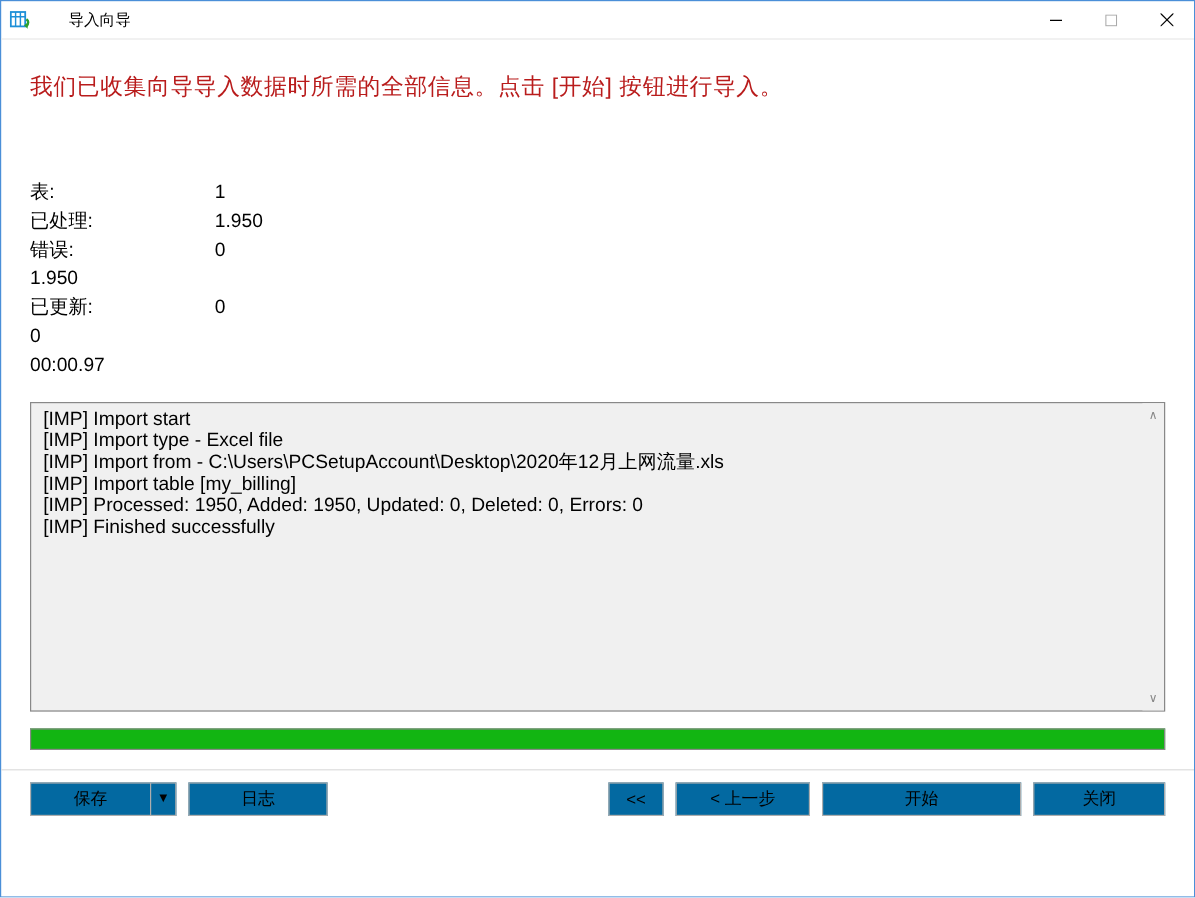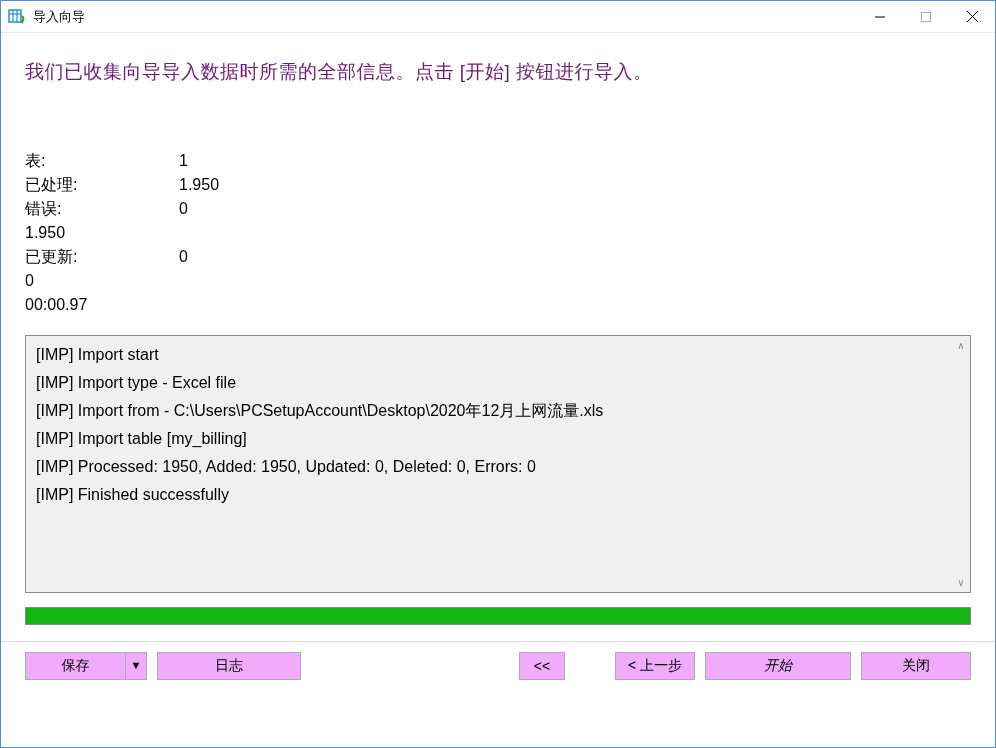--- a/index.html
+++ b/index.html
@@ -20,20 +20,21 @@
       background: #ffffff;
       display: flex;
       flex-direction: column;
     }
     .titlebar {
       height: 32px;
       display: flex;
       align-items: center;
       padding: 0 0 0 6px;
       border-bottom: 1px solid #e8e8e8;
+      gap: 24px;
     }
     .titlebar-icon {
       width: 20px;
       height: 20px;
       margin-right: 6px;
       display: flex;
       align-items: center;
       justify-content: center;
     }
     .titlebar-title {
@@ -58,21 +59,21 @@
       color: #aaa;
     }
     .content {
       flex: 1;
       padding: 26px 24px 16px 24px;
       display: flex;
       flex-direction: column;
     }
     .heading {
       font-size: 19px;
-      color: #701a75;
+      color: #b91c1c;
       margin-bottom: 64px;
       letter-spacing: 0.5px;
     }
     .stats {
       margin-bottom: 18px;
     }
     .stats-row {
       display: flex;
       line-height: 24px;
       font-size: 16px;
@@ -86,21 +87,21 @@
     .log-area {
       border: 1px solid #888;
       background: #f0f0f0;
       height: 258px;
       position: relative;
       margin-bottom: 14px;
     }
     .log-content {
       padding: 5px 10px;
       font-size: 16px;
-      line-height: 28px;
+      line-height: 18px;
       color: #000;
       white-space: pre-line;
     }
     .log-scroll {
       position: absolute;
       right: 0;
       top: 0;
       bottom: 0;
       width: 18px;
       background: #f0f0f0;
@@ -125,21 +126,21 @@
       margin: 0 -24px 10px -24px;
     }
     .button-row {
       display: flex;
       gap: 10px;
       padding: 0 0 4px 0;
     }
     .btn {
       height: 28px;
       border: 1px solid #adadad;
-      background: #f0abfc;
+      background: #0369a1;
       font-size: 14px;
       color: #000;
       display: flex;
       align-items: center;
       justify-content: center;
       font-family: inherit;
     }
     .btn-save-group {
       display: flex;
     }
@@ -147,35 +148,33 @@
       width: 100px;
       border-right: none;
     }
     .btn-save-dropdown {
       width: 22px;
       font-size: 11px;
       color: #000;
       padding-bottom: 2px;
     }
     .btn-log {
-      width: 144px;
+      width: 116px;
     }
     .spacer {
       flex: 1;
     }
     .btn-back2 {
       width: 46px;
     }
     .btn-prev {
-      width: 80px;
-      margin-left: 40px;
+      width: 112px;
     }
     .btn-start {
-      width: 146px;
-      font-style: italic;
+      width: 166px;
     }
     .btn-close {
       width: 110px;
     }
   </style>
 </head>
 <body>
 
 <div class="window">
 

